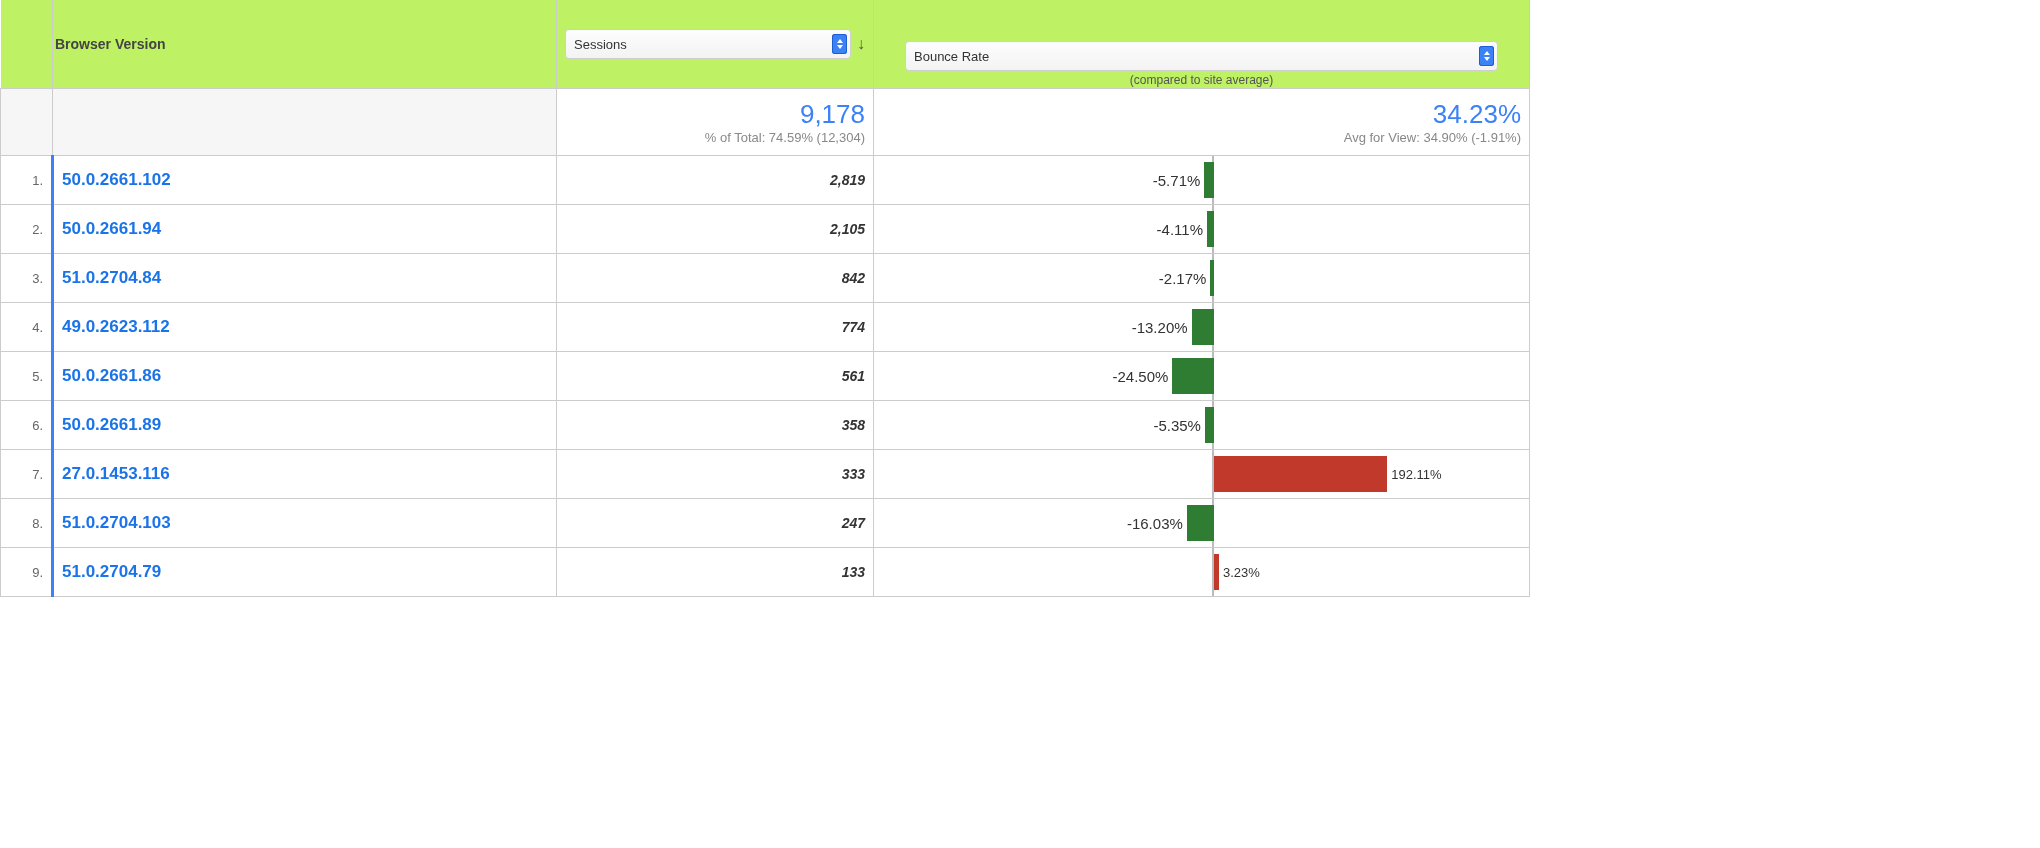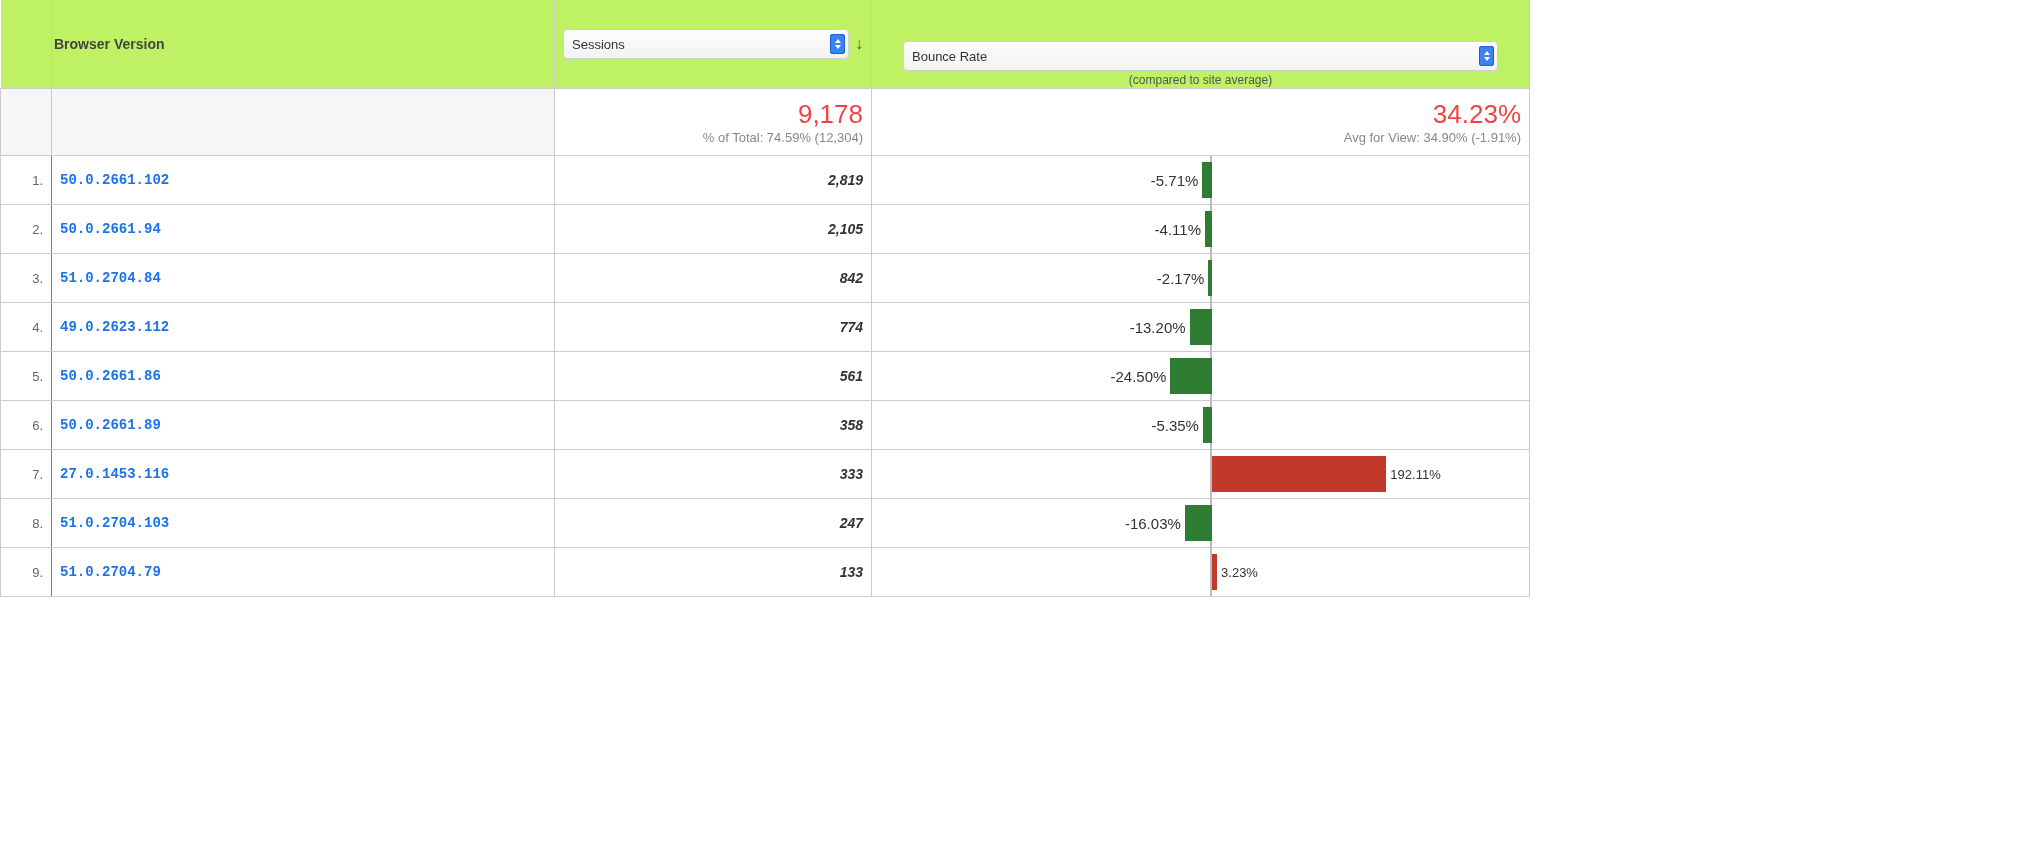--- a/index.html
+++ b/index.html
@@ -46,26 +46,26 @@
     }
     .stepper::before { border-bottom: 4px solid #fff; }
     .stepper::after  { border-top: 4px solid #fff; }
     .sort-arrow { font-size: 16px; color: #555; }
     .comp-head { text-align: center; border-top: none; }
     .comp-sub  { font-size: 12px; color: #555; text-align: center; padding-top: 2px; }
     
     .totals td { border: 1px solid #ccc; border-top: none; padding: 10px 8px; vertical-align: bottom; }
     .totals .col-num, .totals .col-bv { background: #f6f6f6; }
     .totals .col-num { border-right: none; }
-    .big { font-size: 26px; font-weight: 400; color: #ef4444; }
+    .big { font-size: 26px; font-weight: 400; color: #3b82f6; }
     .sub { font-size: 13px; color: #888; }
     
     tr.data td { border: 1px solid #ccc; padding: 10px 8px; height: 28px; vertical-align: middle; }
     tr.data td.col-num { border-right: none; color: #666; font-size: 13px; text-align: right; }
-    tr.data td.col-bv  { color: #1a73e8; font-size: 14px; border-left: 1px solid #3b82f6; font-family: Liberation Mono, monospace; }
+    tr.data td.col-bv  { color: #1a73e8; font-size: 17px; border-left: 3px solid #3b82f6; }
     tr.data td.col-bv a { color: #1a73e8; text-decoration: none; }
     tr.data td.col-sess { font-weight: 700; font-size: 14px; font-style: italic; }
     
     .comp-pair { position: relative; padding: 0 !important; height: 48px; border-right: none !important; }
     .comp-last { border-left: none !important; position: relative; padding: 0 !important; border-radius: 16px; }
     .baseline {
       position: absolute; right: 0; top: 0; bottom: 0; width: 2px; background: #bbb;
     }
     .bar {
       position: absolute; top: 50%; transform: translateY(-50%);

